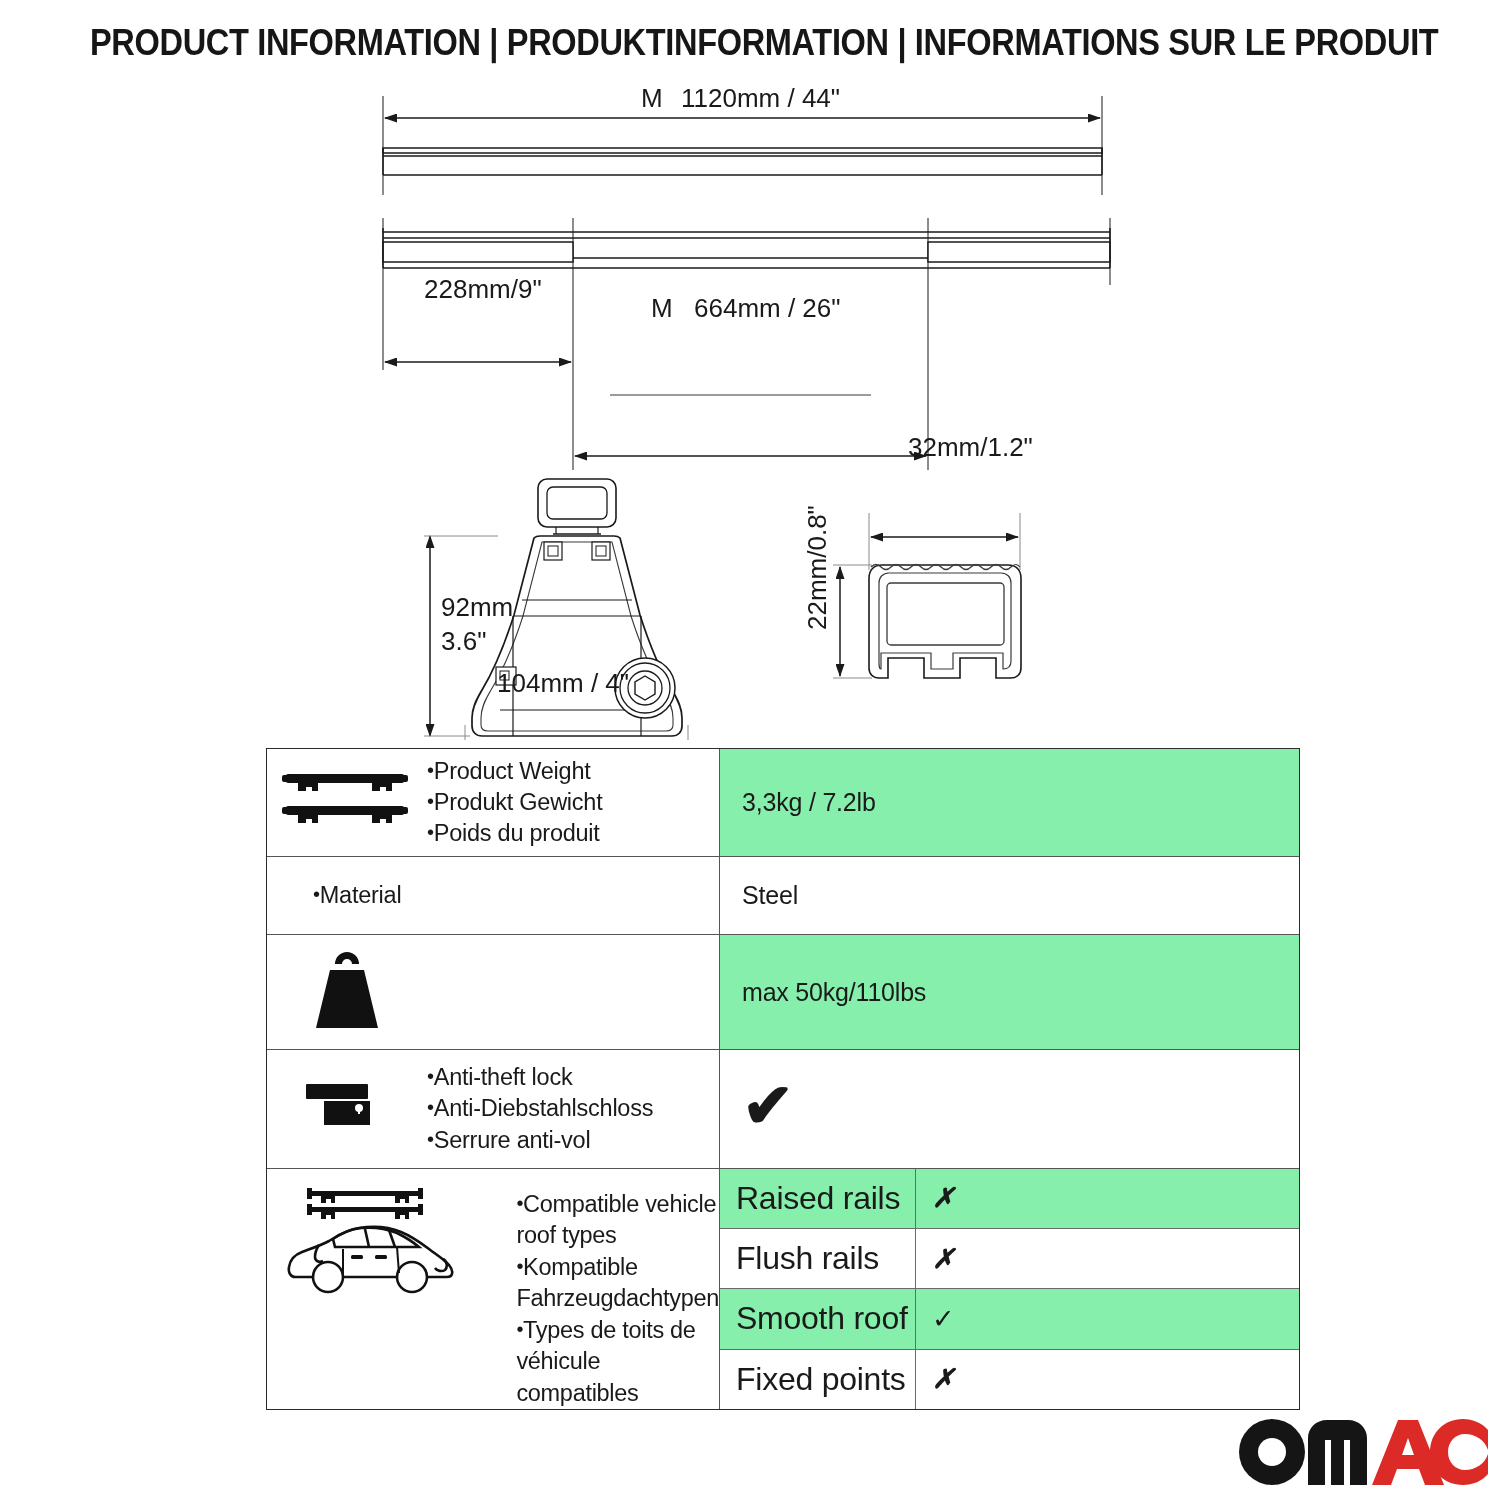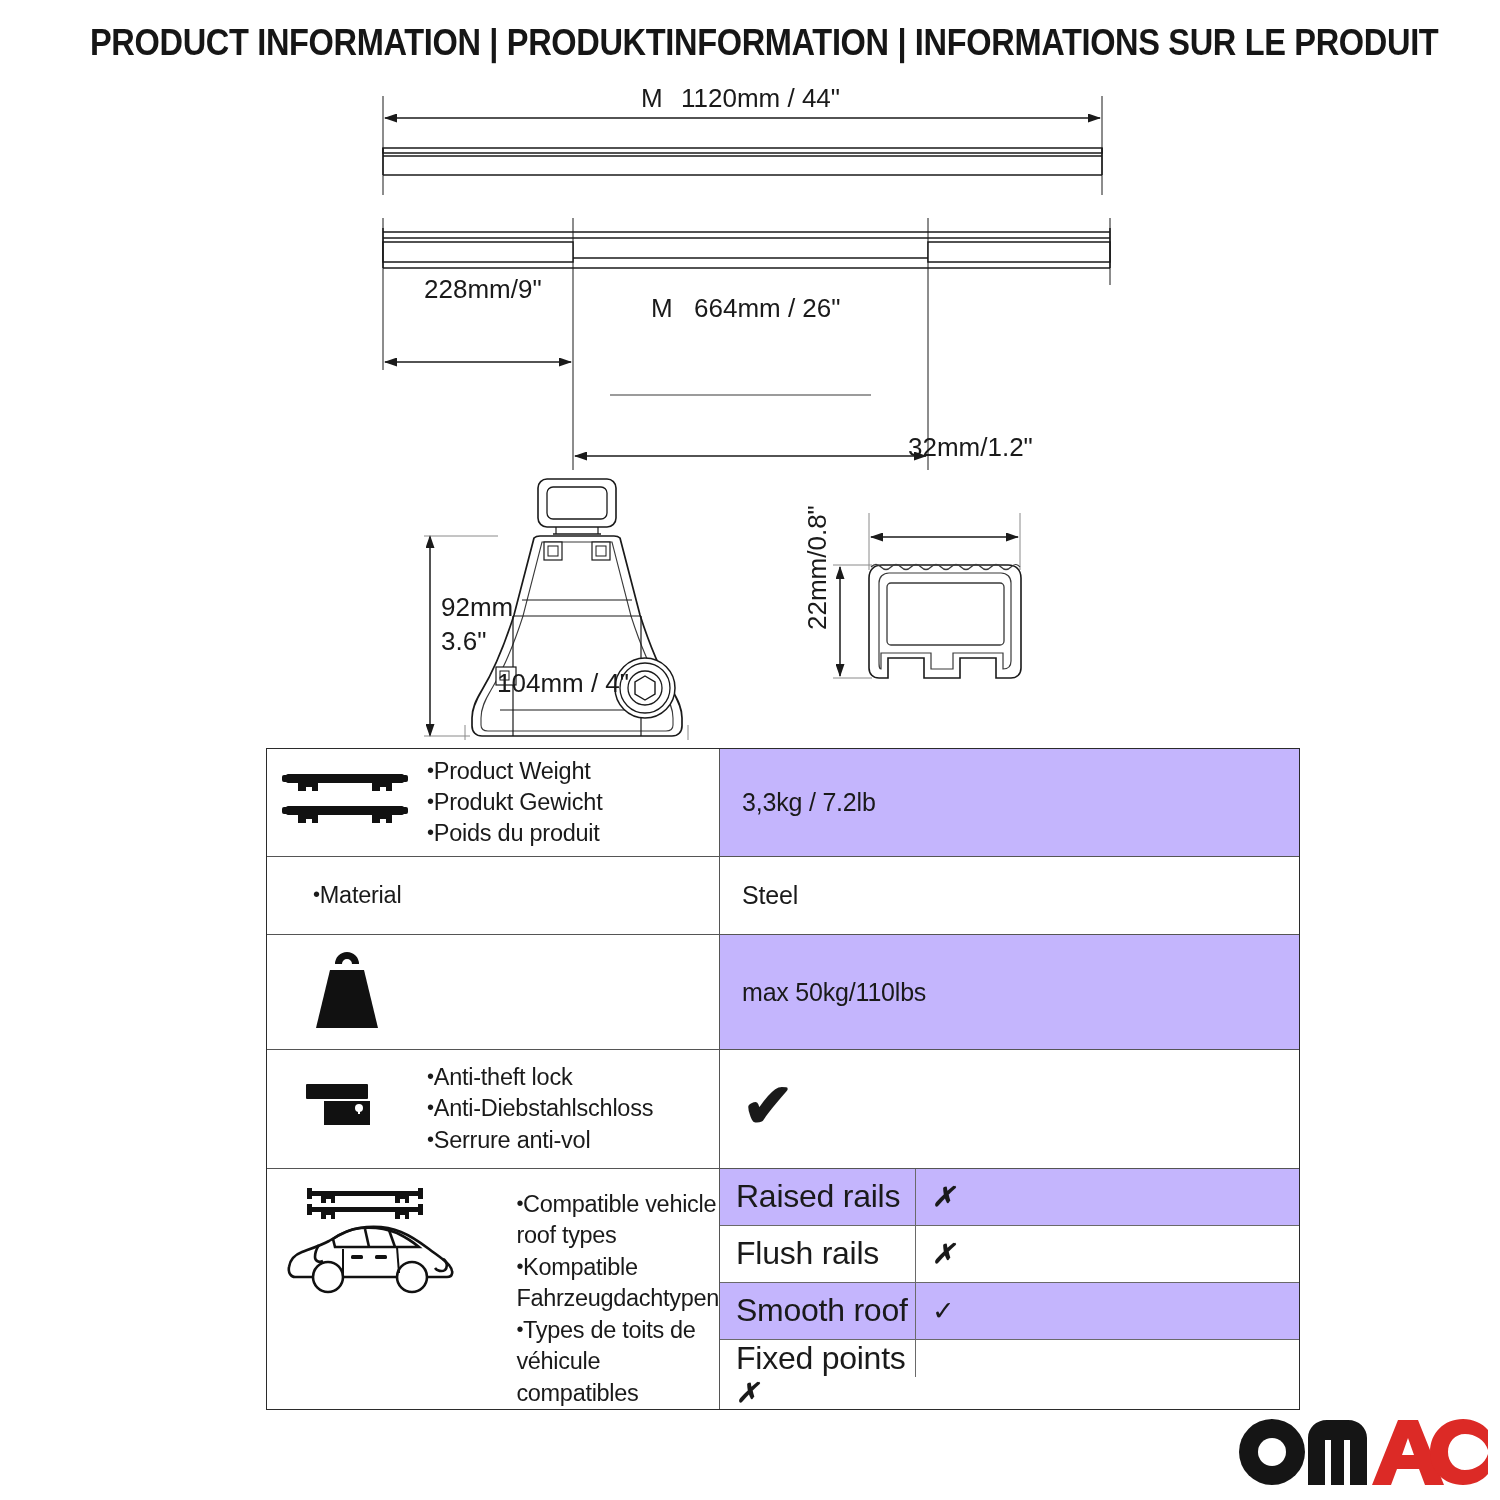--- a/index.html
+++ b/index.html
@@ -40,21 +40,21 @@
     display:flex;align-items:center;
     position:relative;
   }
   .scell-right{
     flex:1;box-sizing:border-box;
     display:flex;align-items:center;
     padding-left:22px;
     font-size:25px;
     letter-spacing:-0.2px;
   }
-  .shade{background:#c4b5fd;}
+  .shade{background:#86efac;}
 
   .icon-wrap{width:160px;flex:none;display:flex;align-items:center;justify-content:center;}
   .labels{font-size:23.5px;line-height:1.33;letter-spacing:-0.25px;white-space:nowrap;}
   .labels div{}
   .bullet{font-size:20px;vertical-align:2px;}
 
   
   #row-weight{height:115px;}
   
   #row-material{height:83px;}
@@ -68,21 +68,21 @@
 
   #row-compat .scell-left{
     flex-direction:row;align-items:flex-start;justify-content:flex-start;
     padding-top:8px;
   }
   #compat-car-icon{width:100%;display:flex;justify-content:center;padding-top:4px;}
   #compat-labels{padding-left:40px;padding-top:12px;font-size:23.5px;line-height:1.34;letter-spacing:-0.3px;}
 
   #compat-right{flex:1;display:flex;flex-direction:column;}
   .crow{flex:1;display:flex;border-bottom:1.4px solid #6a6a6a;box-sizing:border-box;}
-  .crow:last-child{border-bottom:none;flex-direction:column;}
+  .crow:last-child{border-bottom:none;}
   .crow-name{
     width:196px;flex:none;box-sizing:border-box;
     border-right:1.4px solid #6a6a6a;
     display:flex;align-items:center;padding-left:16px;
     font-size:32px;letter-spacing:-0.25px;
   }
   .crow-val{
     flex:1;display:flex;align-items:center;padding-left:16px;
     font-size:26px;font-weight:bold;
   }

